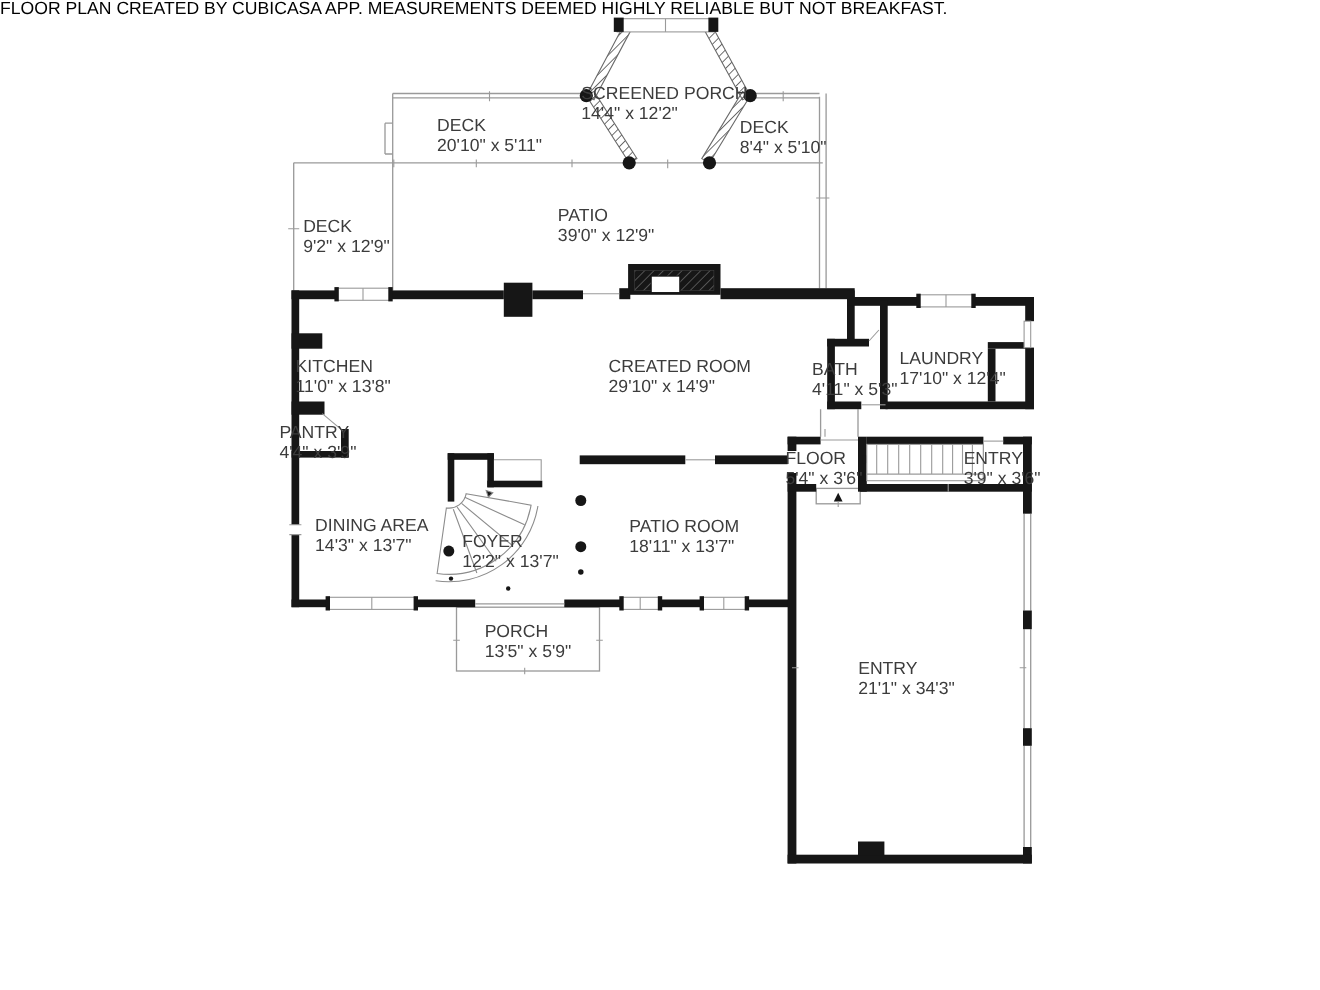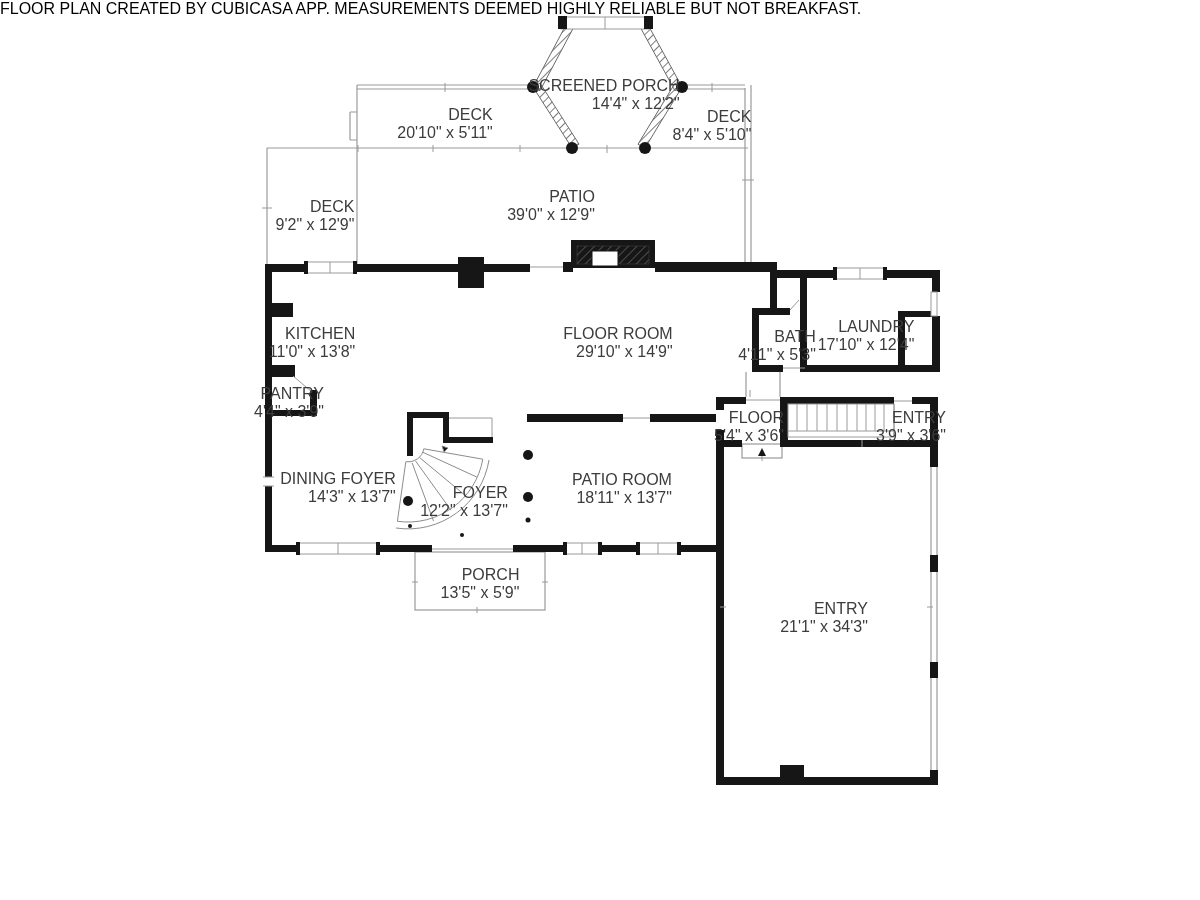--- a/index.html
+++ b/index.html
@@ -2,21 +2,21 @@
 <html style="--wall: #161616; --thin: #9a9a9a; --hatch: #5a5a5a; --label: #3c3c3c; --footer: #cccccc; --bg: #ffffff;"><head>
 <meta charset="utf-8">
 <style>
   :root{
     --wall:#161616; --thin:#9a9a9a; --hatch:#5a5a5a; --label:#3c3c3c; --footer:#cccccc; --bg:#ffffff;
   }
   html,body{margin:0;padding:0;background:var(--bg);}
   #plan{position:relative;width:1200px;height:900px;background:var(--bg);overflow:hidden;
         font-family:"Liberation Sans","DejaVu Sans",sans-serif;}
   #plan svg{position:absolute;left:0;top:0;}
-  .room-label{position:absolute;transform:translate(-50%,-50%);text-align:right;color:var(--label);
+  .room-label{position:absolute;transform:translate(-50%,-50%);text-align:left;color:var(--label);
 ">    white-space:nowrap;pointer-events:none;}
   .room-label .rn{font-size:9px;letter-spacing:.5px;}
   .room-label .rd{font-size:8.5px;letter-spacing:.3px;margin-top:1px;}
   .footer{position:absolute;left:0;right:0;top:860px;text-align:center;color:var(--footer);
           font-size:11.5px;letter-spacing:1px;}
 </style>
 </head>
 <body>
 
 <div id="plan">
@@ -251,21 +251,21 @@
     </div>
   <div class="room-label" style="left:551px;top:206px">
       <div class="rn">PATIO</div>
       <div class="rd">39'0" x 12'9"</div>
     </div>
   <div class="room-label" style="left:312px;top:343px">
       <div class="rn">KITCHEN</div>
       <div class="rd">11'0" x 13'8"</div>
     </div>
   <div class="room-label" style="left:618px;top:343px">
-      <div class="rn">FLOOR ROOM</div>
+      <div class="rn">CREATED ROOM</div>
       <div class="rd">29'10" x 14'9"</div>
     </div>
   <div class="room-label" style="left:777px;top:346px">
       <div class="rn">BATH</div>
       <div class="rd">4'11" x 5'3"</div>
     </div>
   <div class="room-label" style="left:866px;top:336px">
       <div class="rn">LAUNDRY</div>
       <div class="rd">17'10" x 12'4"</div>
     </div>
@@ -275,21 +275,21 @@
     </div>
   <div class="room-label" style="left:749px;top:427px">
       <div class="rn">FLOOR</div>
       <div class="rd">5'4" x 3'6"</div>
     </div>
   <div class="room-label" style="left:911px;top:427px">
       <div class="rn">ENTRY</div>
       <div class="rd">3'9" x 3'6"</div>
     </div>
   <div class="room-label" style="left:338px;top:488px">
-      <div class="rn">DINING FOYER</div>
+      <div class="rn">DINING AREA</div>
       <div class="rd">14'3" x 13'7"</div>
     </div>
   <div class="room-label" style="left:464px;top:502px">
       <div class="rn">FOYER</div>
       <div class="rd">12'2" x 13'7"</div>
     </div>
   <div class="room-label" style="left:622px;top:489px">
       <div class="rn">PATIO ROOM</div>
       <div class="rd">18'11" x 13'7"</div>
     </div>

